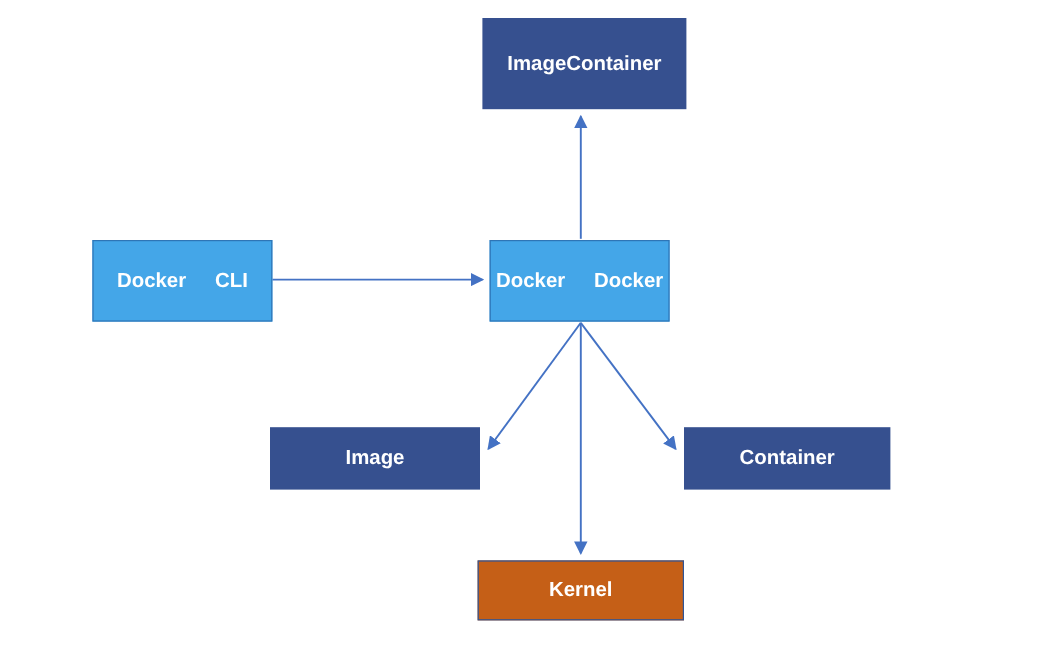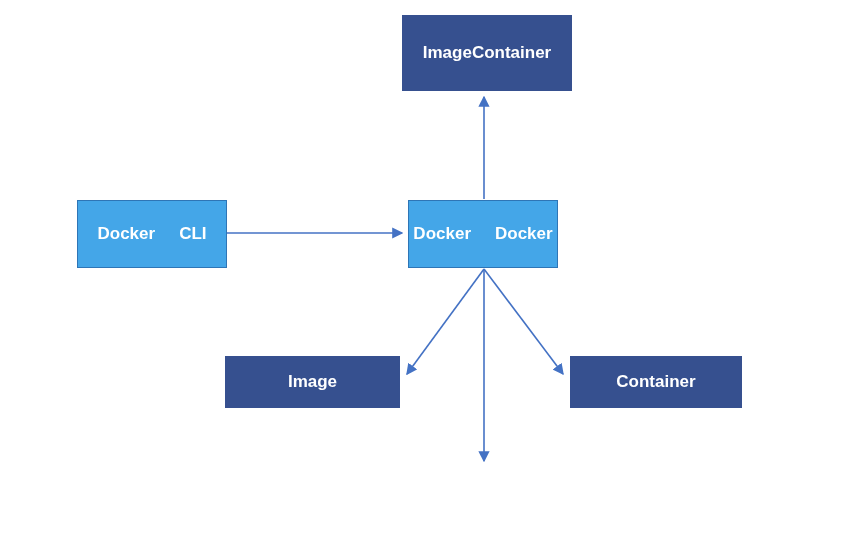--- a/index.html
+++ b/index.html
@@ -93,14 +93,17 @@
   </div>
 
   <div id="node-image" class="node dark">
     <span>Image</span>
   </div>
 
   <div id="node-container" class="node dark">
     <span>Container</span>
   </div>
 
+  <div id="node-kernel" class="node orange">
+    <span>Kernel</span>
+  </div>
 
 </div>
 
 </body></html>

